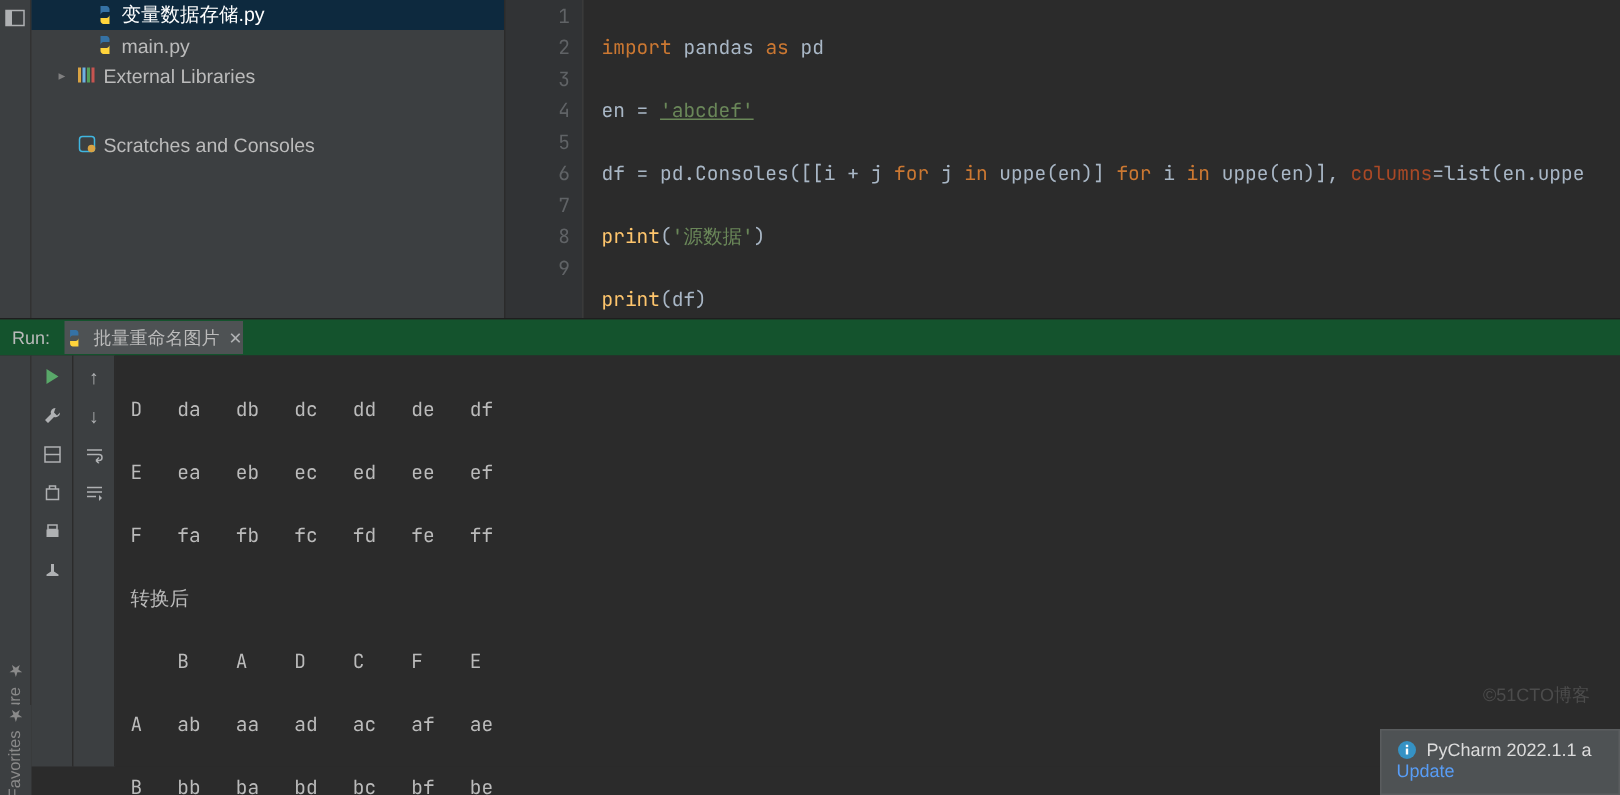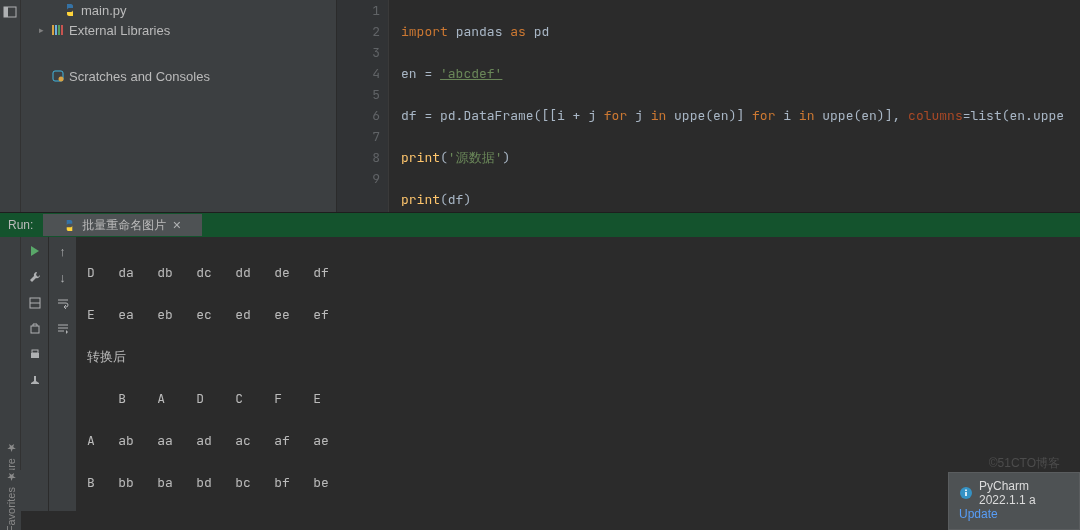--- a/index.html
+++ b/index.html
@@ -88,21 +88,21 @@
   background: #14532d;
   display: flex;
   align-items: center;
   padding-left: 8px;
   color: #bbbbbb;
   font-size: 12px;
 }
 .run-header .tab {
   display: flex; align-items: center; gap: 6px;
   background: #4e5254;
-  padding: 2px 20px;
+  padding: 2px 0;
   margin-left: 10px;
   height: 22px;
 }
 .run-header .closex { color: #afb1b3; font-size: 11px; cursor: pointer; }
 .run-body { display: flex; height: 274px; }
 .run-left {
   width: 21px; background: #3c3f41;
   border-right: 1px solid #323232;
   display: flex; flex-direction: column; align-items: center;
   padding-top: 6px; gap: 10px;
@@ -133,21 +133,21 @@
   font-size: 13px;
   line-height: 21px;
   padding: 4px 0 0 10px;
   color: #bbbbbb;
   white-space: pre;
   background: #2b2b2b;
 }
 .notification {
   position: absolute;
   right: 0; bottom: 0;
-  width: 132px;
+  width: 160px;
   background: #4e5254;
   border: 1px solid #5a5d5f;
   padding: 6px 10px 8px 10px;
   color: #bbbbbb;
   font-size: 12px;
 }
 .notification .title { color: #dcdcdc; display:flex; align-items:center; gap:6px; }
 .notification .link { color: #589df6; cursor: pointer; }
 .watermark {
   position: absolute;
@@ -164,20 +164,29 @@
   <div class="left-gutter">
     <span class="ic">
       <svg width="14" height="14" viewBox="0 0 14 14">
           <rect x="1" y="2" width="12" height="10" fill="none" stroke="#afb1b3"></rect>
           <rect x="1" y="2" width="4" height="10" fill="#afb1b3"></rect>
         </svg>
     </span>
   </div>
 
   <div class="project-tree">
+    <div class="tree-row sel" style="padding-left:42px;">
+      <span class="ficon">
+        <svg width="14" height="14" viewBox="0 0 14 14">
+            <path d="M4 1h4c1 0 2 1 2 2v2H6c-1 0-2 1-2 2V4c0-2 0-3 0-3z" fill="#3572A5"></path>
+            <path d="M10 13H6c-1 0-2-1-2-2V9h4c1 0 2-1 2-2v3c0 2 0 3 0 3z" fill="#FFD43B"></path>
+          </svg>
+      </span>
+      <span>变量数据存储.py</span>
+    </div>
     <div class="tree-row" style="padding-left:42px;">
       <span class="ficon">
         <svg width="14" height="14" viewBox="0 0 14 14">
             <path d="M4 1h4c1 0 2 1 2 2v2H6c-1 0-2 1-2 2V4c0-2 0-3 0-3z" fill="#3572A5"></path>
             <path d="M10 13H6c-1 0-2-1-2-2V9h4c1 0 2-1 2-2v3c0 2 0 3 0 3z" fill="#FFD43B"></path>
           </svg>
       </span>
       <span>main.py</span>
     </div>
     <div class="tree-row" style="padding-left:18px;">
@@ -211,21 +220,21 @@
       <div>4</div>
       <div>5</div>
       <div>6</div>
       <div>7</div>
       <div>8</div>
       <div>9</div>
     </div>
     <div class="code">
 <div><span class="kw">import</span> <span class="id">pandas</span> <span class="kw">as</span> <span class="id">pd</span></div>
 <div><span class="id">en = </span><span class="strU">'abcdef'</span></div>
-<div><span class="id">df = pd.DataFrame([[i + j </span><span class="kw">for</span><span class="id"> j </span><span class="kw">in</span><span class="id"> uppe(en)] </span><span class="kw">for</span><span class="id"> i </span><span class="kw">in</span><span class="id"> uppe(en)], </span><span class="par">columns</span><span class="id">=list(en.uppe</span></div>
+<div><span class="id">df = pd.Consoles([[i + j </span><span class="kw">for</span><span class="id"> j </span><span class="kw">in</span><span class="id"> uppe(en)] </span><span class="kw">for</span><span class="id"> i </span><span class="kw">in</span><span class="id"> uppe(en)], </span><span class="par">columns</span><span class="id">=list(en.uppe</span></div>
 <div><span class="fn">print</span>(<span class="str">'源数据'</span>)</div>
 <div><span class="fn">print</span><span class="id">(df)</span></div>
 
 
 
 
     </div>
   </div>
 </div>
 
@@ -295,20 +304,21 @@
       <span class="tbtn">
           <svg width="12" height="12" viewBox="0 0 12 12">
             <path d="M1 2h10M1 5h10M1 8h6" stroke="#afb1b3"></path>
             <path d="M9 7v4l2-2z" fill="#afb1b3"></path>
           </svg>
         </span>
     </div>
     <div class="console">
 <div>D   da   db   dc   dd   de   df</div>
 <div>E   ea   eb   ec   ed   ee   ef</div>
+<div>F   fa   fb   fc   fd   fe   ff</div>
 <div>转换后</div>
 <div>    B    A    D    C    F    E</div>
 <div>A   ab   aa   ad   ac   af   ae</div>
 <div>B   bb   ba   bd   bc   bf   be</div>
 
 
 
 
 <div></div>
 

